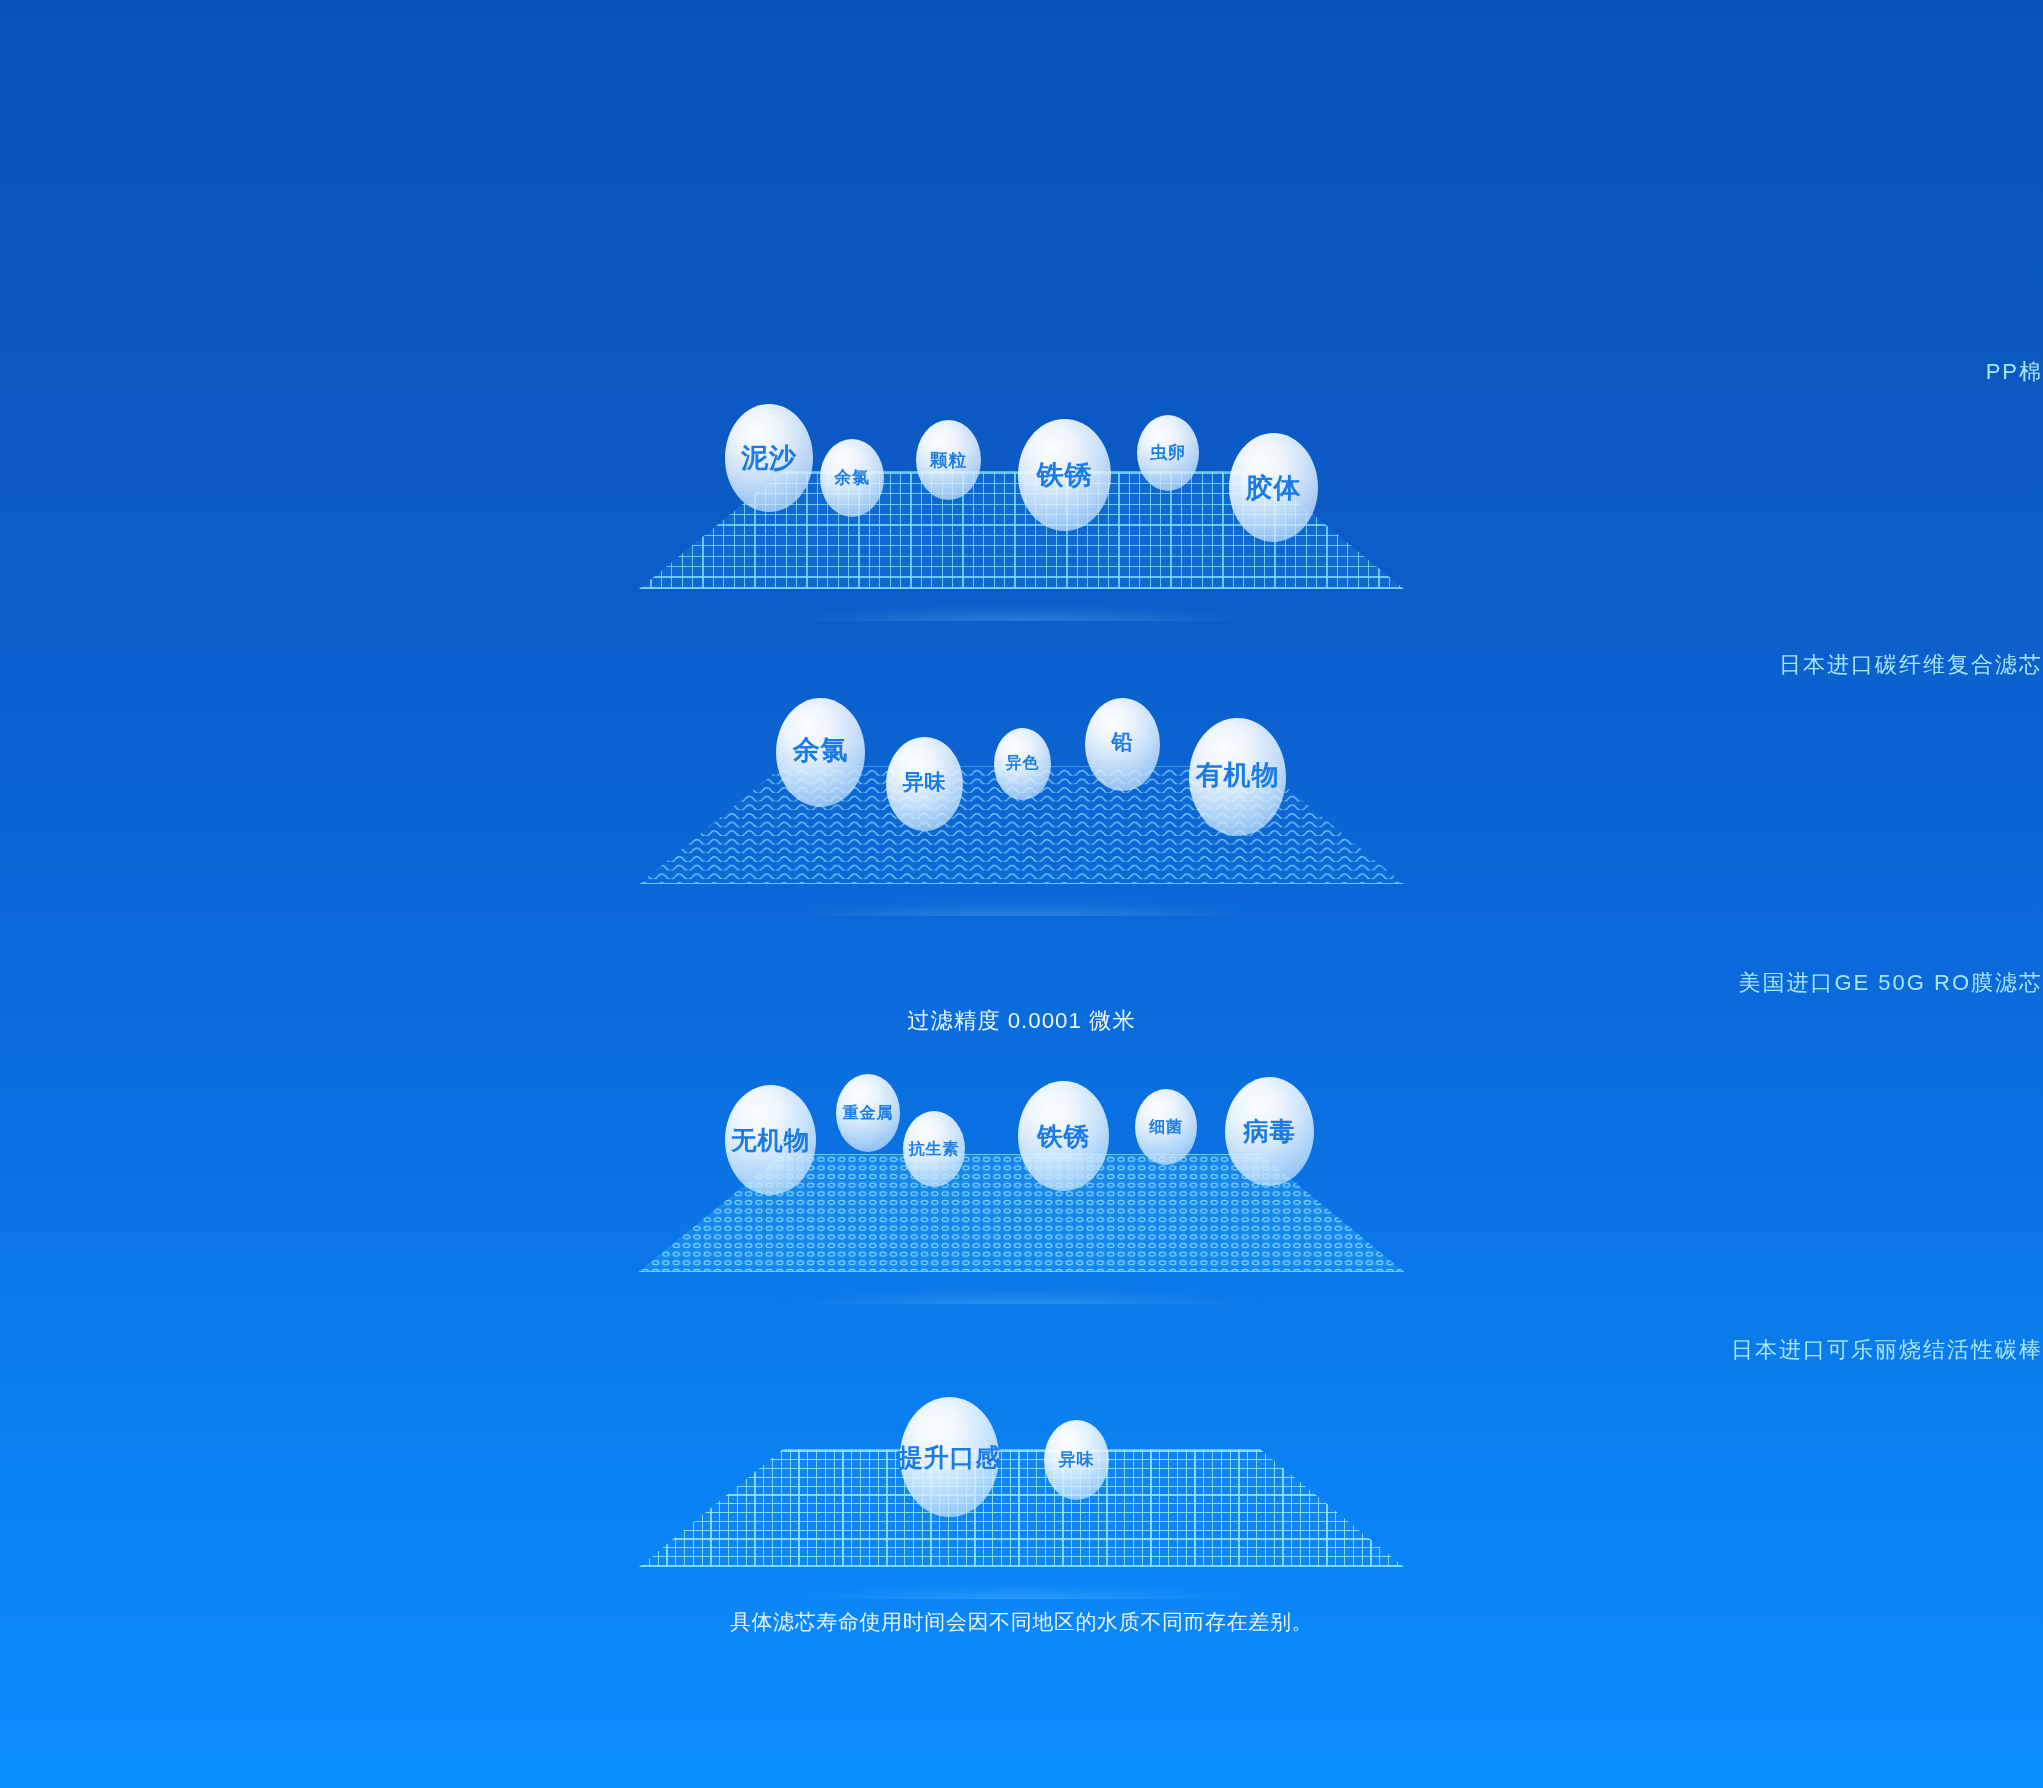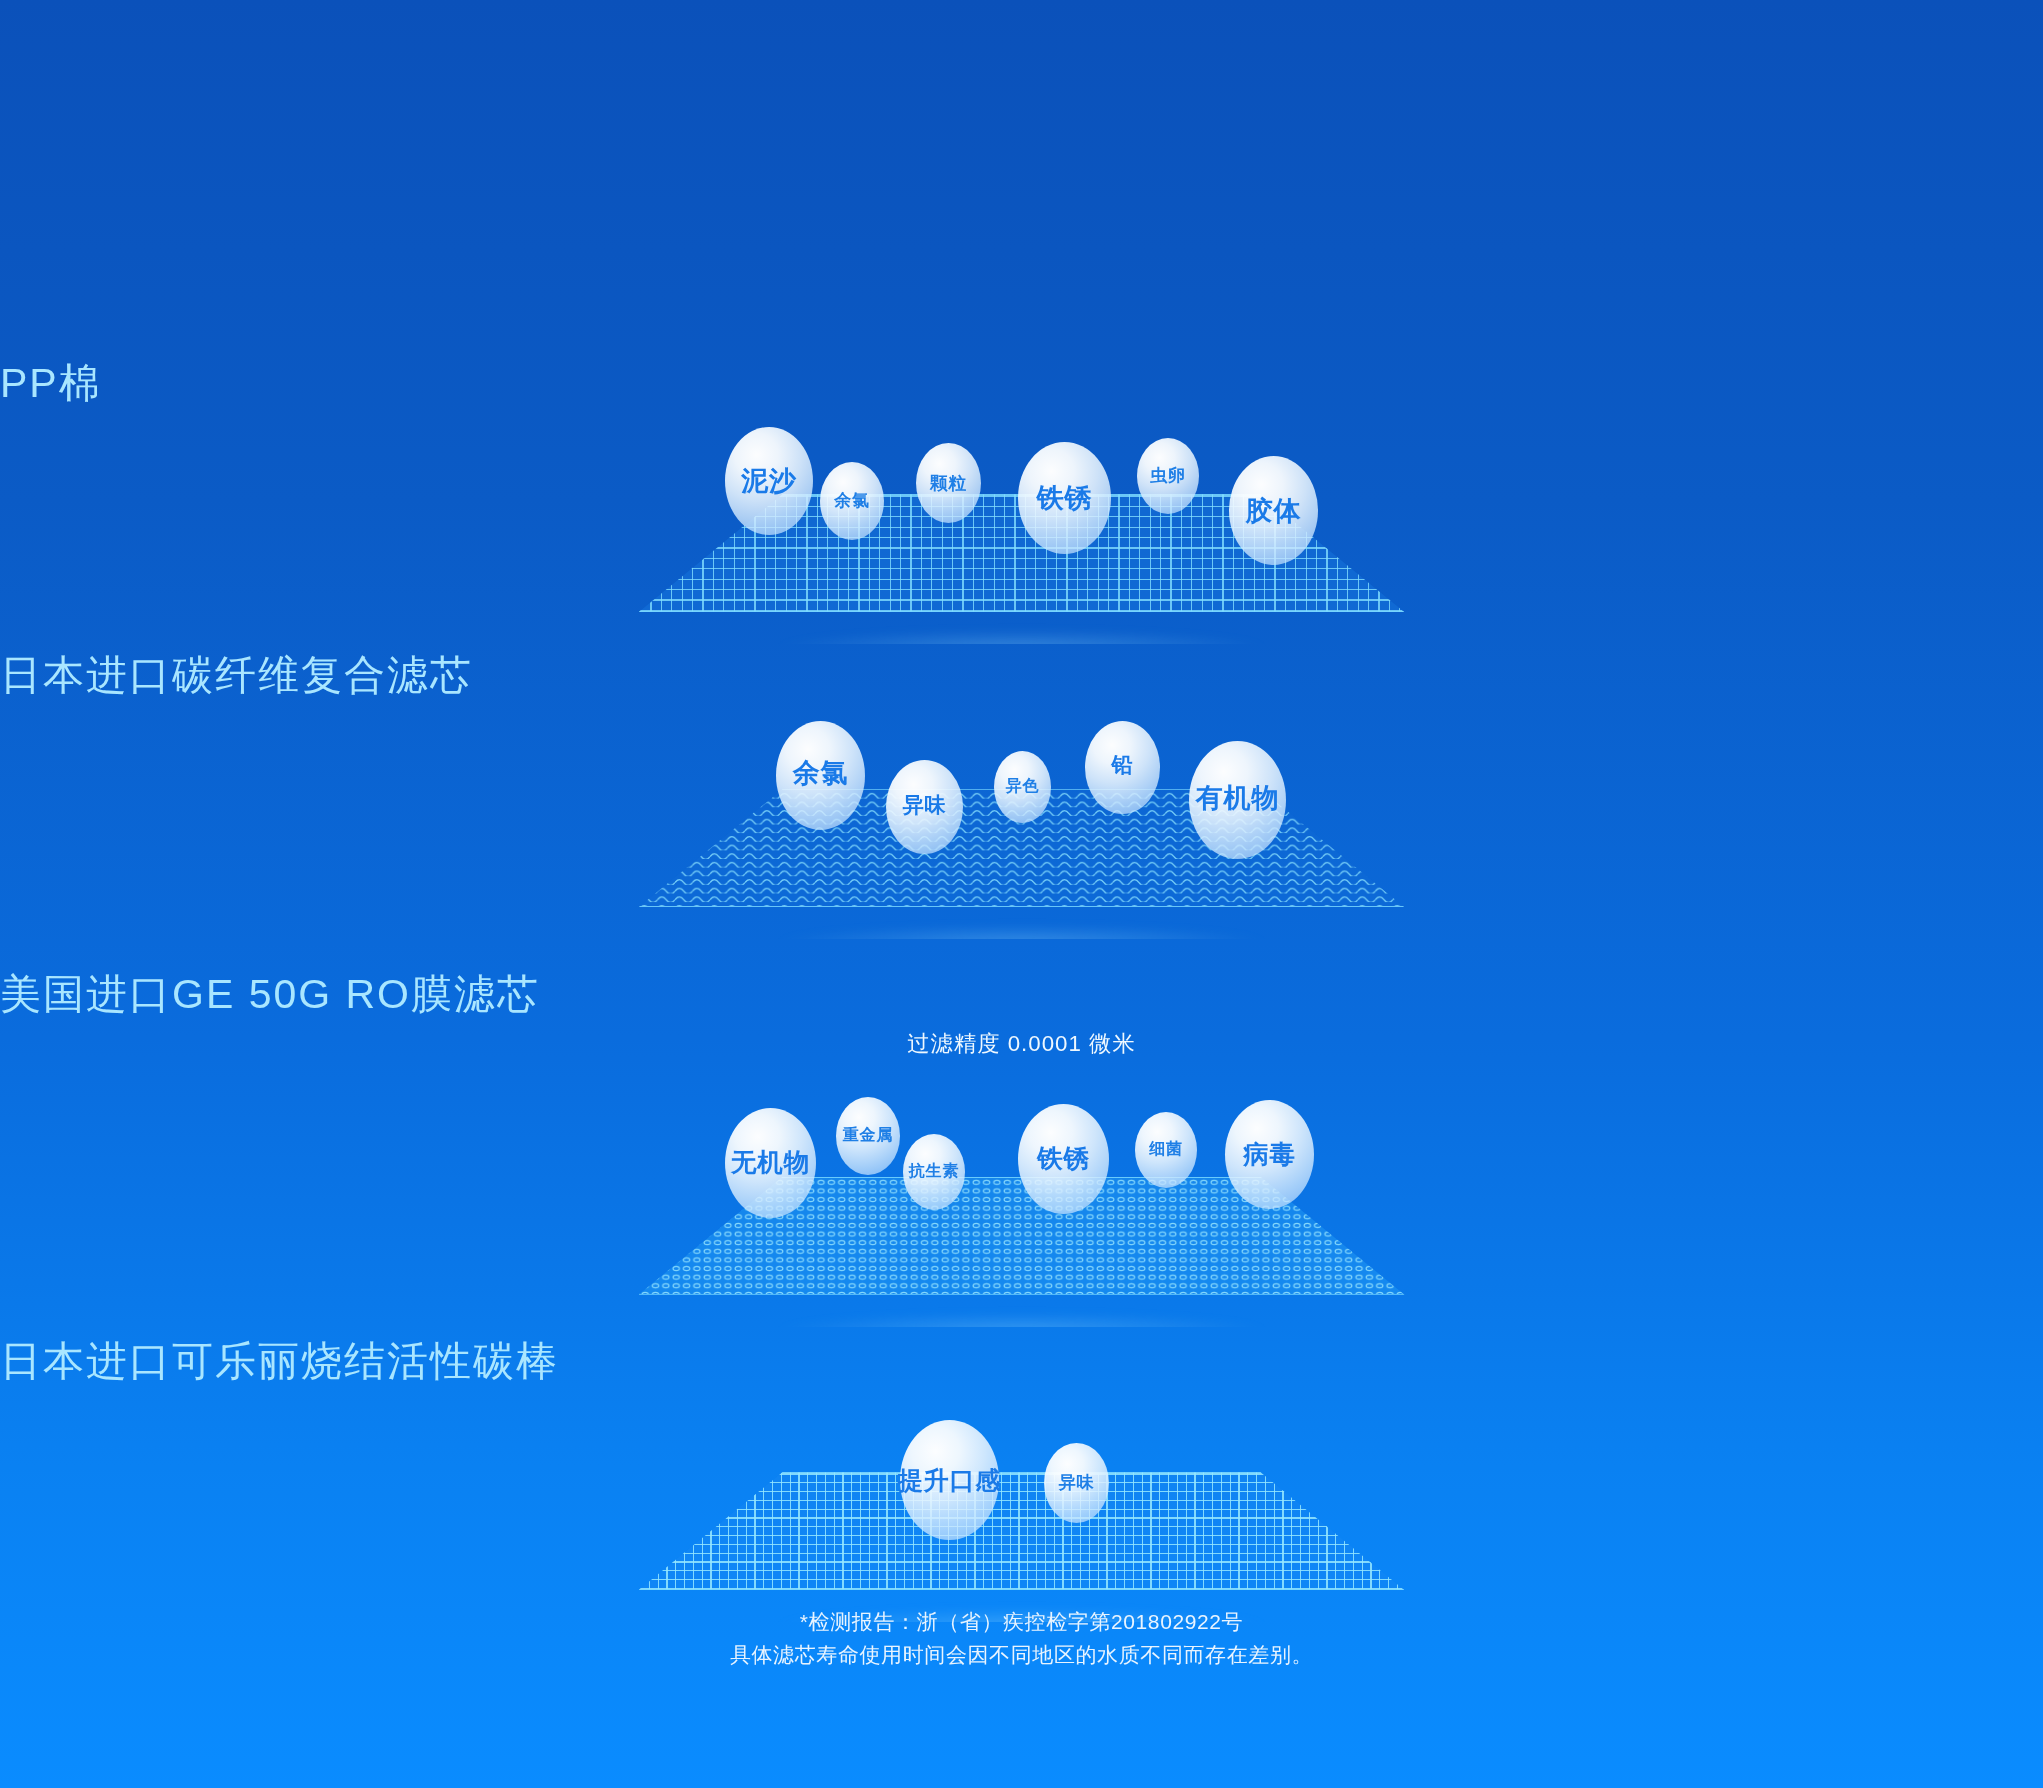--- a/index.html
+++ b/index.html
@@ -7,22 +7,22 @@
     width:2043px;height:1788px;
     font-family:"Liberation Sans","DejaVu Sans",sans-serif;
     background:linear-gradient(to bottom,#0b51ba 0%,#0b5bc6 28%,#0a6cdd 58%,#0a81f2 82%,#0a8cff 100%);
     overflow:hidden;position:relative;
   }
   .stage{position:absolute;inset:0;}
 
   
   .section{position:absolute;left:0;width:2043px;}
   .sec-title{
-    text-align:left;color:#a9e6ff;
-    font-size:41px;font-weight:500;letter-spacing:2px;
+    text-align:right;color:#a9e6ff;
+    font-size:22px;font-weight:500;letter-spacing:2px;
     line-height:1.2;white-space:nowrap;
   }
   .sec-sub{
     text-align:center;color:#eef8ff;
     font-size:22.3px;font-weight:400;letter-spacing:1px;
     margin-top:9.6px;white-space:nowrap;
   }
 
   
   .plate-wrap{position:relative;width:2043px;}
@@ -234,18 +234,17 @@
         <span>提升口感</span>
       </div>
       <div class="bubble sm" style="left:1044px;top:57px;width:65px;height:80px;font-size:17px;">
         <span>异味</span>
       </div>
 
     </div>
   </div>
 
   <div class="footnote" style="top:1606px;">
-    <div>*检测报告：浙（省）疾控检字第201802922号</div>
     <div>具体滤芯寿命使用时间会因不同地区的水质不同而存在差别。</div>
   </div>
 
 </div>
 
 
 </body></html>

